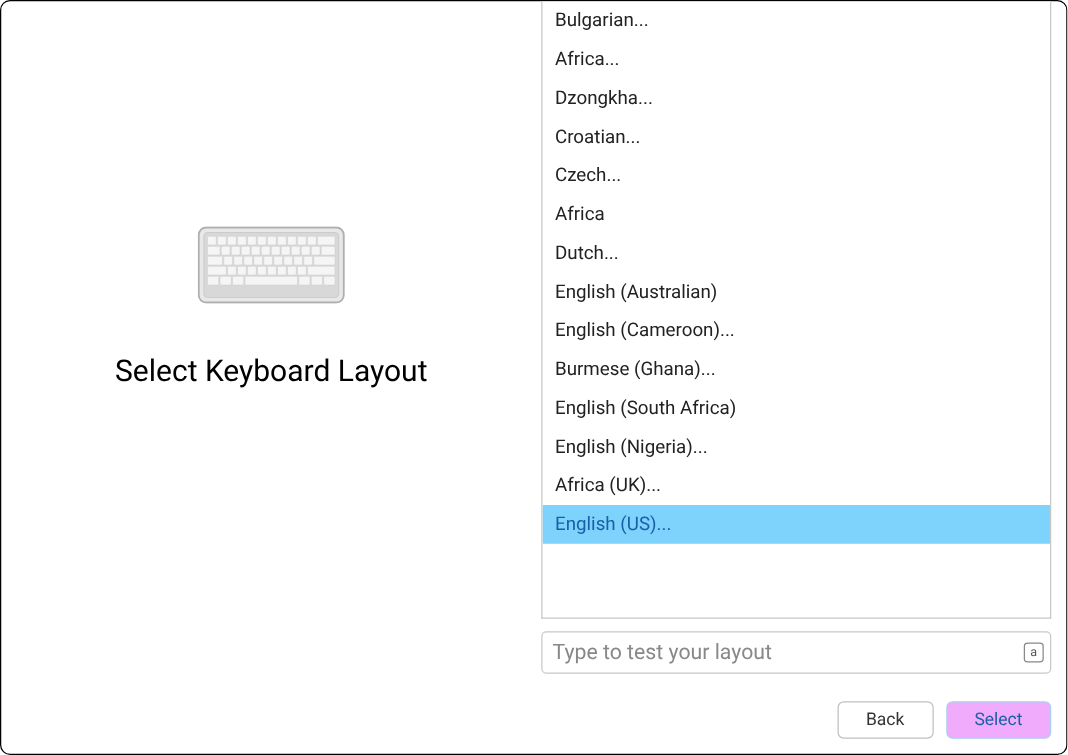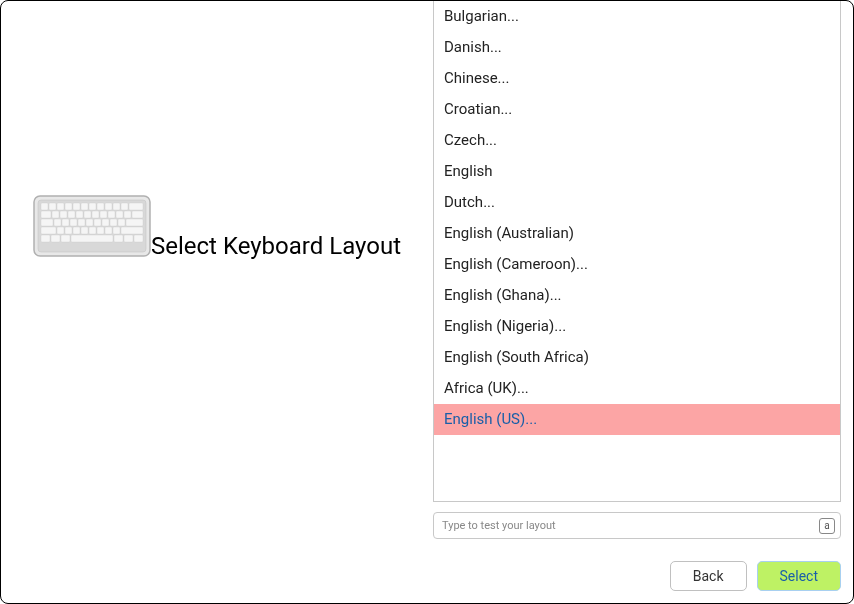--- a/index.html
+++ b/index.html
@@ -26,21 +26,21 @@
       overflow: hidden;
     }
     .content-area {
       flex: 1;
       display: flex;
       overflow: hidden;
     }
     .left-panel {
       width: 432px;
       display: flex;
-      flex-direction: row;
+      flex-direction: column;
       align-items: center;
       justify-content: center;
       padding-bottom: 60px;
     }
     .keyboard-icon {
       width: 118px;
       height: 62px;
       margin-bottom: 40px;
     }
     .page-title {
@@ -65,33 +65,33 @@
       padding: 6px 10px;
       font-size: 15px;
       color: #222;
       cursor: pointer;
       line-height: 1.3;
       height: 31px;
       display: flex;
       align-items: center;
     }
     .layout-item.selected {
-      background: #fca5a5;
+      background: #7dd3fc;
       color: #1a5fa8;
     }
     .test-input-wrapper {
       margin-top: 10px;
       position: relative;
     }
     .test-input {
       width: 100%;
       padding: 6px 30px 6px 8px;
       border: 1px solid #c8c8c8;
       border-radius: 4px;
-      font-size: 11px;
+      font-size: 17px;
       color: #333;
       font-family: inherit;
       background: #fff;
     }
     .test-input::placeholder {
       color: #888;
     }
     .input-badge {
       position: absolute;
       right: 6px;
@@ -117,21 +117,21 @@
       padding: 6px 22px;
       border: 1px solid #c0c0c0;
       border-radius: 5px;
       background: #fff;
       font-size: 14px;
       color: #333;
       cursor: pointer;
       font-family: inherit;
     }
     .btn.primary {
-      background: #bef264;
+      background: #f0abfc;
       border-color: #a8d0f0;
       color: #1a5fa8;
     }
   </style>
 </head>
 <body>
 
 <div class="window">
   <div class="content-area">
     <div class="left-panel">
@@ -194,31 +194,31 @@
         <rect x="38" y="40" width="42" height="7" rx="1" fill="#f5f5f5" stroke="#ccc" stroke-width="0.4"></rect>
         <rect x="81" y="40" width="9" height="7" rx="1" fill="#f5f5f5" stroke="#ccc" stroke-width="0.4"></rect>
         <rect x="91" y="40" width="9" height="7" rx="1" fill="#f5f5f5" stroke="#ccc" stroke-width="0.4"></rect>
         <rect x="101" y="40" width="9" height="7" rx="1" fill="#f5f5f5" stroke="#ccc" stroke-width="0.4"></rect>
       </svg>
       <h1 class="page-title">Select Keyboard Layout</h1>
     </div>
     <div class="right-panel">
       <div class="layout-list" id="layout-list">
           <div class="layout-item">Bulgarian...</div>
-          <div class="layout-item">Danish...</div>
-          <div class="layout-item">Chinese...</div>
+          <div class="layout-item">Africa...</div>
+          <div class="layout-item">Dzongkha...</div>
           <div class="layout-item">Croatian...</div>
           <div class="layout-item">Czech...</div>
-          <div class="layout-item">English</div>
+          <div class="layout-item">Africa</div>
           <div class="layout-item">Dutch...</div>
           <div class="layout-item">English (Australian)</div>
           <div class="layout-item">English (Cameroon)...</div>
-          <div class="layout-item">English (Ghana)...</div>
+          <div class="layout-item">Burmese (Ghana)...</div>
+          <div class="layout-item">English (South Africa)</div>
           <div class="layout-item">English (Nigeria)...</div>
-          <div class="layout-item">English (South Africa)</div>
           <div class="layout-item">Africa (UK)...</div>
           <div class="layout-item selected">English (US)...</div>
         </div>
       <div class="test-input-wrapper">
         <input type="text" class="test-input" placeholder="Type to test your layout" style="">
         <span class="input-badge">a</span>
       </div>
     </div>
   </div>
   <div class="button-bar">

